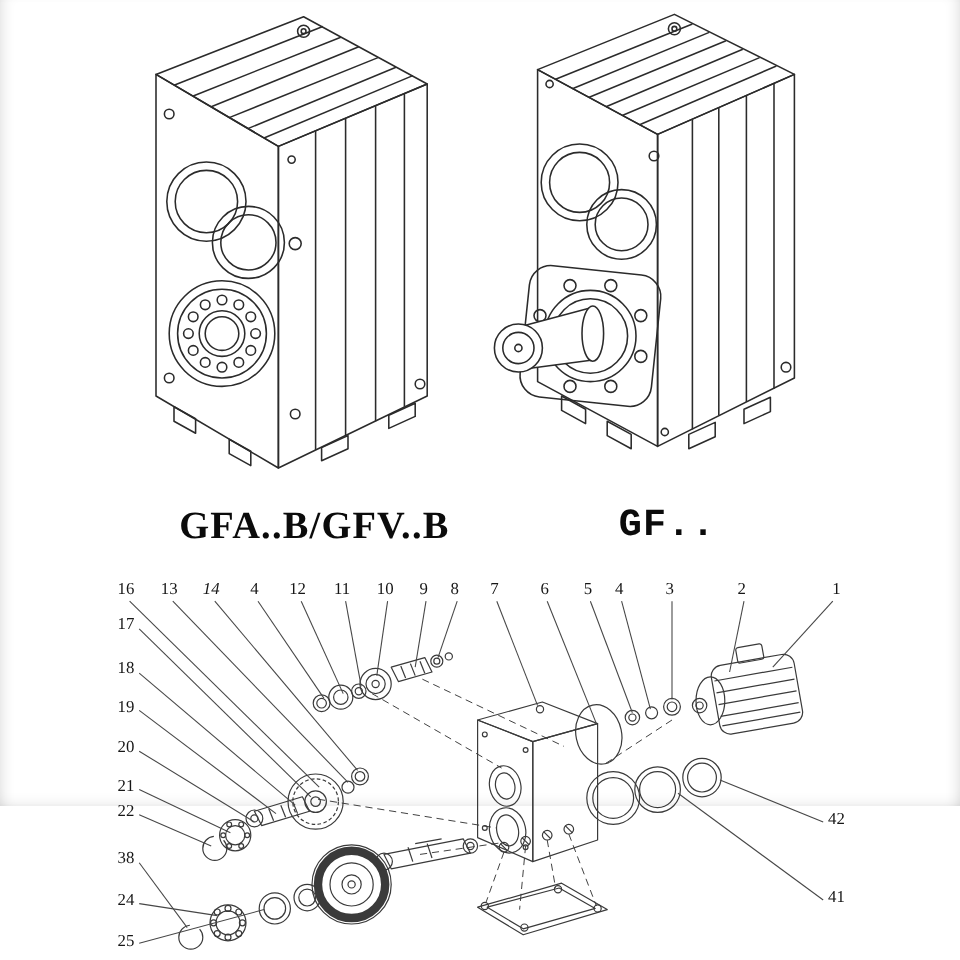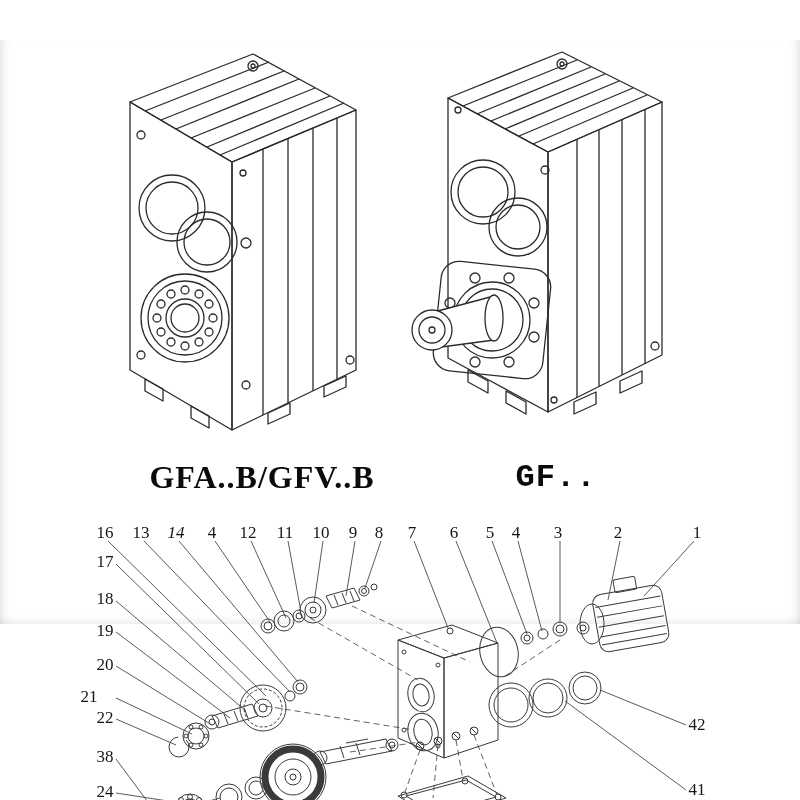--- a/index.html
+++ b/index.html
@@ -1,27 +1,27 @@
 <!DOCTYPE html>
 <html><head>
 <meta charset="utf-8">
 <style>
   *{margin:0;padding:0;box-sizing:border-box;}
   html,body{width:800px;height:800px;}
   body{background:#ffffff;font-family:"Liberation Serif",serif;overflow:hidden;}
-  .page{position:relative;width:800px;height:584px;background:#ffffff;
+  .page{position:relative;width:800px;height:672px;background:#ffffff;
         box-shadow: inset 10px 0 12px -10px rgba(0,0,0,.16),
                     inset -10px 0 12px -10px rgba(0,0,0,.16),
-                    inset 0 -10px 12px -10px rgba(0,0,0,.12); margin-top: 40px;}
+                    inset 0 -10px 12px -10px rgba(0,0,0,.12);}
   svg.art{position:absolute;left:0;top:0;width:800px;height:800px;}
   .model-label{position:absolute;top:419px;transform:translateX(-50%);
                font-weight:bold;font-size:32px;letter-spacing:1px;color:#0b0b0b;white-space:nowrap;}
   #model-left{left:262px;}
   #model-right{left:556px;font-family:Liberation Mono, monospace;}
-  .callout{position:absolute;transform:translate(-50%,-50%);font-size:17px;color:#161616;line-height:1;}
+  .callout{position:absolute;transform:translate(-50%,-50%);font-size:14px;color:#161616;line-height:1;}
   #leader-lines line{stroke:#474747;stroke-width:0.9;}
 </style>
 </head>
 <body>
 
 <div class="page">
 
   <svg class="art" viewBox="0 0 800 800" aria-hidden="true">
 
     <g stroke="#2b2b2b" fill="none" stroke-width="1.3" stroke-linejoin="round">
@@ -322,21 +322,21 @@
       <span class="callout" style="left: 454px; top: 492px;">6</span>
       <span class="callout" style="left: 490px; top: 492px;">5</span>
       <span class="callout" style="left: 516px; top: 492px;">4</span>
       <span class="callout" style="left: 558px; top: 492px;">3</span>
       <span class="callout" style="left: 618px; top: 492px;">2</span>
       <span class="callout" style="left: 697px; top: 492px;">1</span>
       <span class="callout" style="left: 105px; top: 521px;">17</span>
       <span class="callout" style="left: 105px; top: 558px;">18</span>
       <span class="callout" style="left: 105px; top: 590px; text-align: center;">19</span>
       <span class="callout" style="left: 105px; top: 624px;">20</span>
-      <span class="callout" style="left: 89px; top: 656px; text-align: right;">21</span>
+      <span class="callout" style="left: 105px; top: 656px; text-align: right;">21</span>
       <span class="callout" style="left: 105px; top: 677px;">22</span>
       <span class="callout" style="left: 105px; top: 716px;">38</span>
       <span class="callout" style="left: 105px; top: 751px;">24</span>
       <span class="callout" style="left: 105px; top: 785px; text-align: center;">25</span>
       <span class="callout" style="left: 697px; top: 684px;">42</span>
       <span class="callout" style="left: 697px; top: 749px;">41</span>
     </div>
 
 </div>
 

